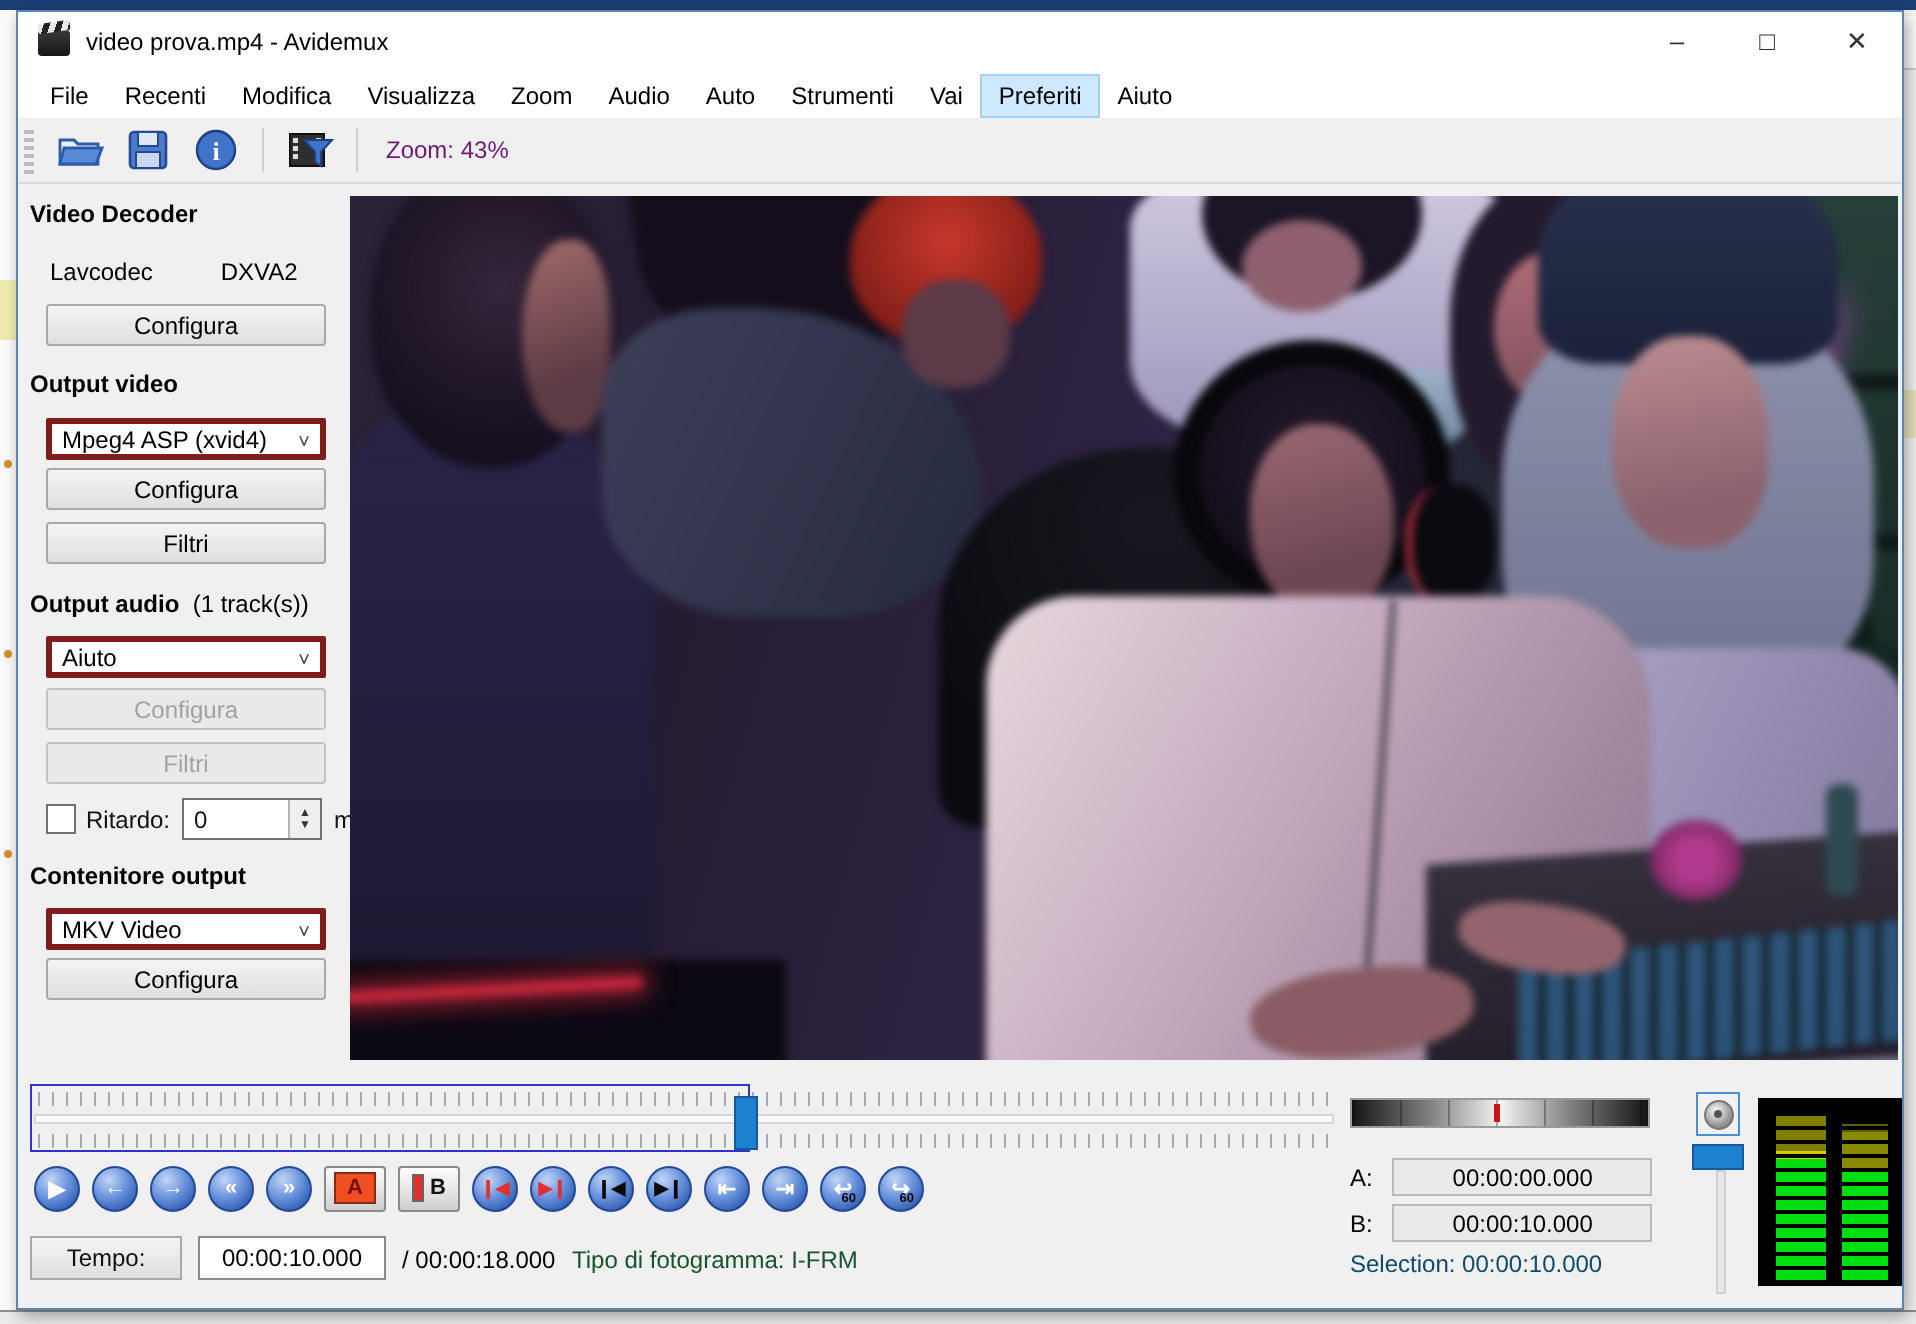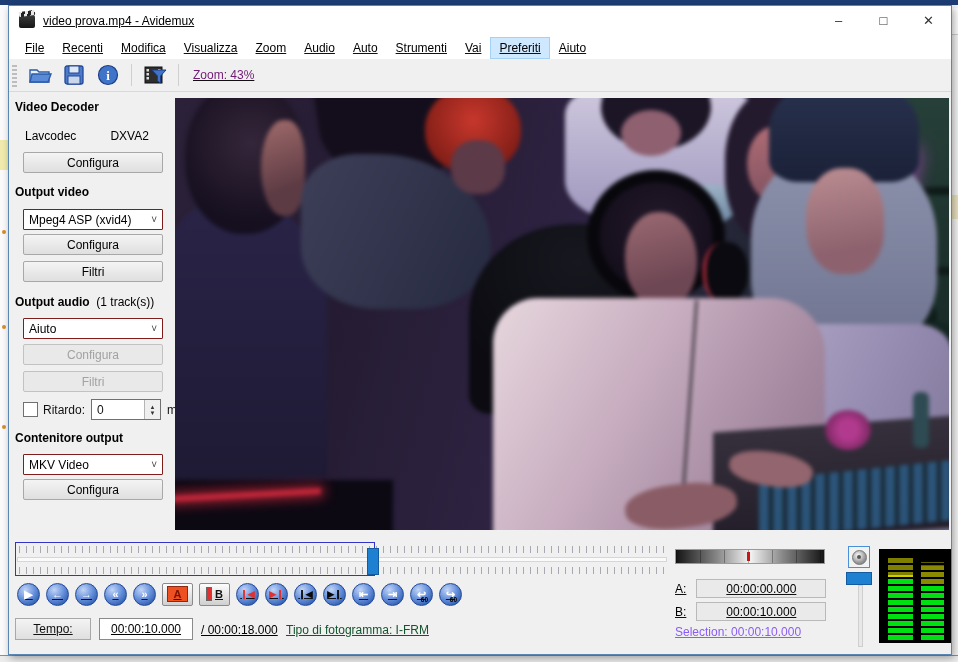--- a/index.html
+++ b/index.html
@@ -1,19 +1,19 @@
 <!DOCTYPE html>
 <html><head>
 <meta charset="utf-8">
 <style>
   html,body{margin:0;padding:0;background:#dcdcdc;}
   .screen{position:relative;width:958px;height:662px;overflow:hidden;
     font-family:"Liberation Sans",sans-serif;font-size:12px;color:#111;
     background:#f2f2f2;}
-  .abs{position:absolute;text-decoration:underline;}
+  .abs{position:absolute;}
   
   .top-strip{left:0;top:0;width:958px;height:5px;background:#1c3e75;}
   .left-strip{left:0;top:5px;width:8px;height:650px;background:#fbfbfb;border-right:1px solid #c9c9c9;}
   .left-strip .frag-yellow{position:absolute;left:0;top:135px;width:8px;height:30px;background:#f1ecae;}
   .left-strip .dot{position:absolute;left:2px;width:4px;height:4px;border-radius:50%;background:#d98d2a;}
   .right-strip{left:952px;top:5px;width:6px;height:650px;background:#f6f6f6;}
   .right-strip .frag-blue{position:absolute;left:0;top:3px;width:6px;height:26px;background:#fff;border-bottom:1px solid #cfcfcf;color:#1d5fb0;font-size:9px;overflow:hidden}
   .right-strip .frag-beige{position:absolute;left:0;top:190px;width:6px;height:24px;background:#ece5c0;}
   .bottom-strip{left:0;top:655px;width:958px;height:7px;background:#ececec;border-top:1px solid #8f8f8f;}
 
@@ -39,21 +39,21 @@
   .zoom-label{margin-left:8px;color:#701a75;}
   .toolbar-underline{left:0;top:85px;width:942px;height:1px;background:#d9d9d9;}
 
   
   .sidebar{left:0;top:86px;width:166px;height:562px;background:#f0f0f0;}
   .sb-h{position:absolute;left:6px;font-weight:bold;color:#000;}
   .sb-note{font-weight:normal;}
   .sb-btn{position:absolute;left:14px;width:140px;height:21px;background:linear-gradient(#f4f4f4,#dfdfdf);
     border:1px solid #a8a8a8;border-radius:2px;display:flex;align-items:center;justify-content:center;font-size:12px;color:#000;box-sizing:border-box;}
   .sb-btn.disabled{color:#a2a2a2;background:#e9e9e9;border-color:#c2c2c2;}
-  .dropdown{position:absolute;left:14px;width:140px;height:21px;background:#fff;border:1px solid #7f1d1d;border-radius:1px;
+  .dropdown{position:absolute;left:14px;width:140px;height:21px;background:#fff;border:3px solid #7f1d1d;border-radius:1px;
     display:flex;align-items:center;box-sizing:border-box;padding-left:5px;color:#000;}
   .dd-arrow{position:absolute;right:5px;top:4px;color:#444;font-size:10px;}
   .decoder-row{position:absolute;left:16px;display:flex;gap:34px;color:#000;}
   .delay-row{position:absolute;left:14px;display:flex;align-items:center;}
   .checkbox{width:13px;height:13px;background:#fff;border:1px solid #707070;margin-right:5px;}
   .spinbox{position:relative;width:70px;height:21px;background:#fff;border:1px solid #707070;box-sizing:border-box;margin-left:6px;}
   .spin-val{position:absolute;left:5px;top:3px;}
   .spin-arrows{position:absolute;right:0;top:0;width:15px;height:19px;border-left:1px solid #b5b5b5;
     display:flex;flex-direction:column;align-items:center;justify-content:center;font-size:6px;color:#333;background:#efefef;}
   .ms-label{margin-left:6px;}
@@ -92,21 +92,21 @@
   .frame-type{left:277px;top:617px;color:#14532d;}
 
   
   .jogbar{left:666px;top:543px;width:150px;height:15px;border:1px solid #9a9a9a;box-sizing:border-box;
     background:
       repeating-linear-gradient(90deg,rgba(0,0,0,.30) 0 1px,transparent 1px 24px),
       linear-gradient(90deg,#141414,#888 28%,#f4f4f4 50%,#888 72%,#141414);}
   .jog-mark{position:absolute;left:71px;top:2px;width:3px;height:9px;background:#cc1616;}
   .ab-label{color:#000;}
   .ab-field{background:#eaeaea;border:1px solid #b9b9b9;width:130px;height:19px;display:flex;align-items:center;justify-content:center;box-sizing:border-box;color:#000;}
-  .sel-text{left:666px;top:619px;color:#8b5cf6;}
+  .sel-text{left:666px;top:619px;color:#0c4a6e;}
 
   .vol-btn{left:839px;top:540px;width:22px;height:22px;background:#f2f2f2;border:1px solid #4a90d9;box-sizing:border-box;
     display:flex;align-items:center;justify-content:center;}
   .vol-speaker{width:13px;height:13px;border-radius:50%;background:radial-gradient(circle at 40% 35%,#ffffff,#9a9a9a 60%,#6e6e6e);border:1px solid #777;position:relative;}
   .vol-speaker:after{content:"";position:absolute;left:4px;top:4px;width:4px;height:4px;border-radius:50%;background:#555;}
   .vol-handle{left:837px;top:566px;width:26px;height:13px;background:#1e80d0;border:1px solid #135a9e;box-sizing:border-box;}
   .vol-groove{left:849px;top:579px;width:3px;height:60px;background:#e8e8e8;border:1px solid #cfcfcf;}
 
   .vu{left:870px;top:543px;width:72px;height:94px;background:#000;}
   .vu .bar{position:absolute;bottom:3px;

